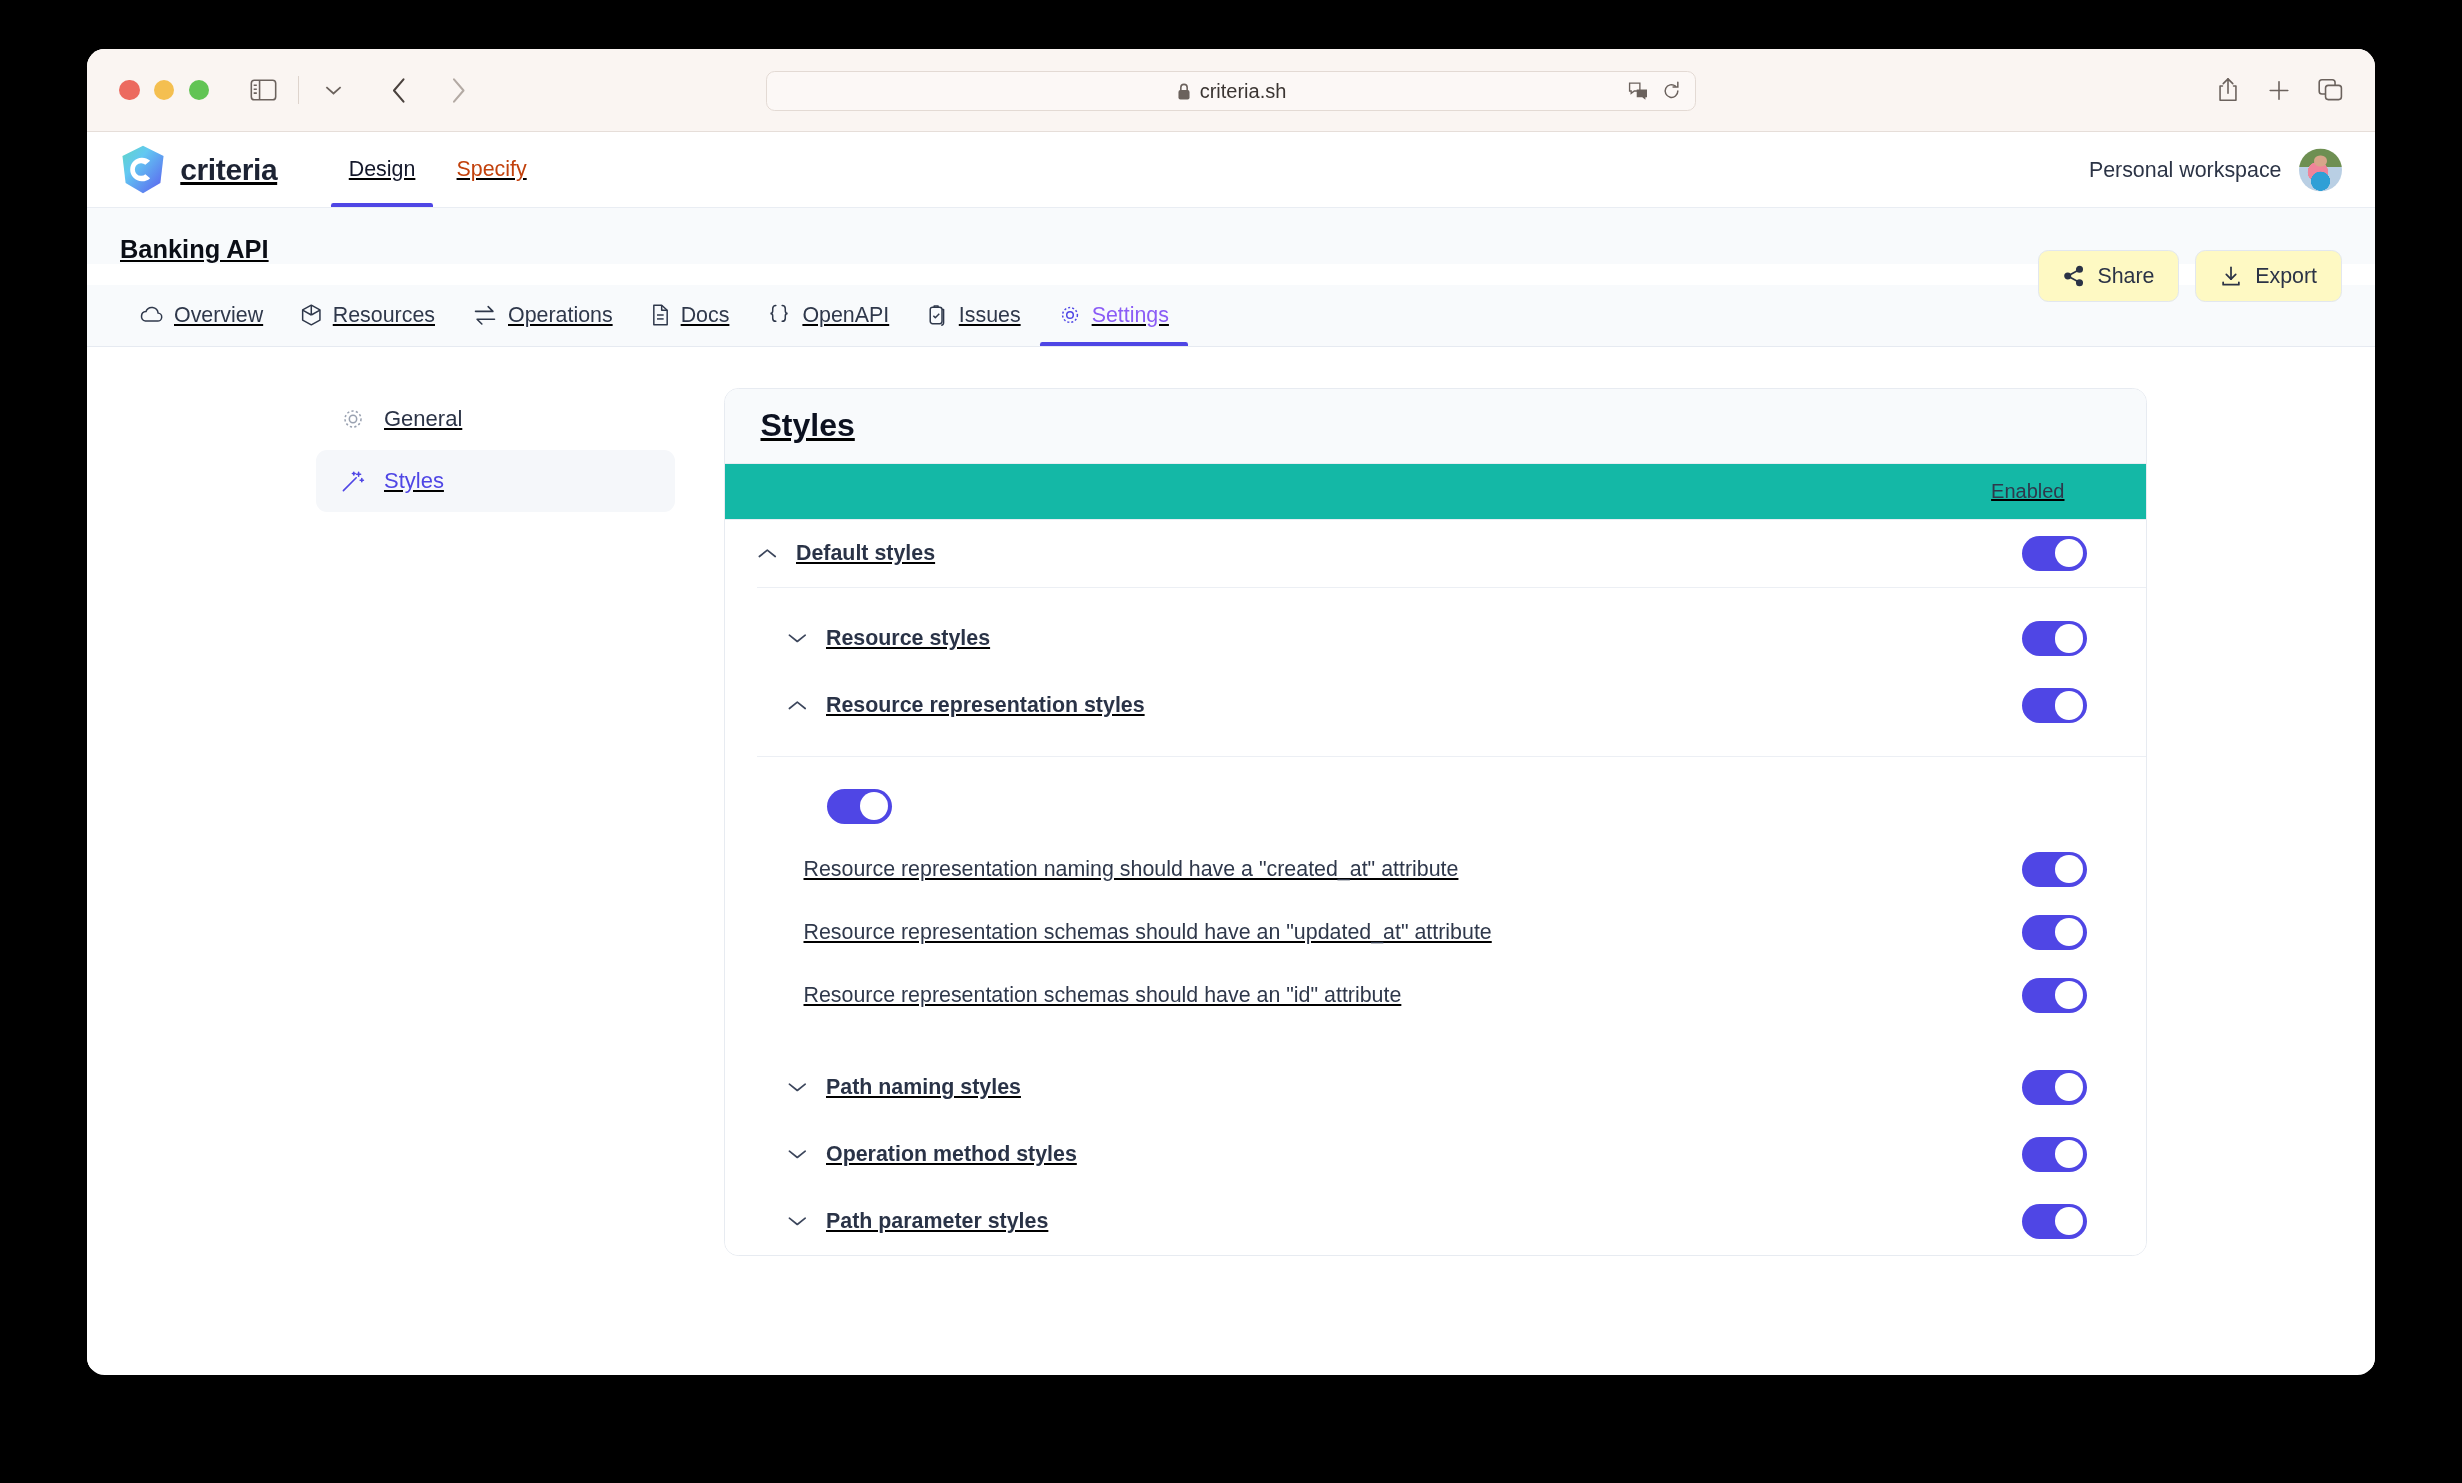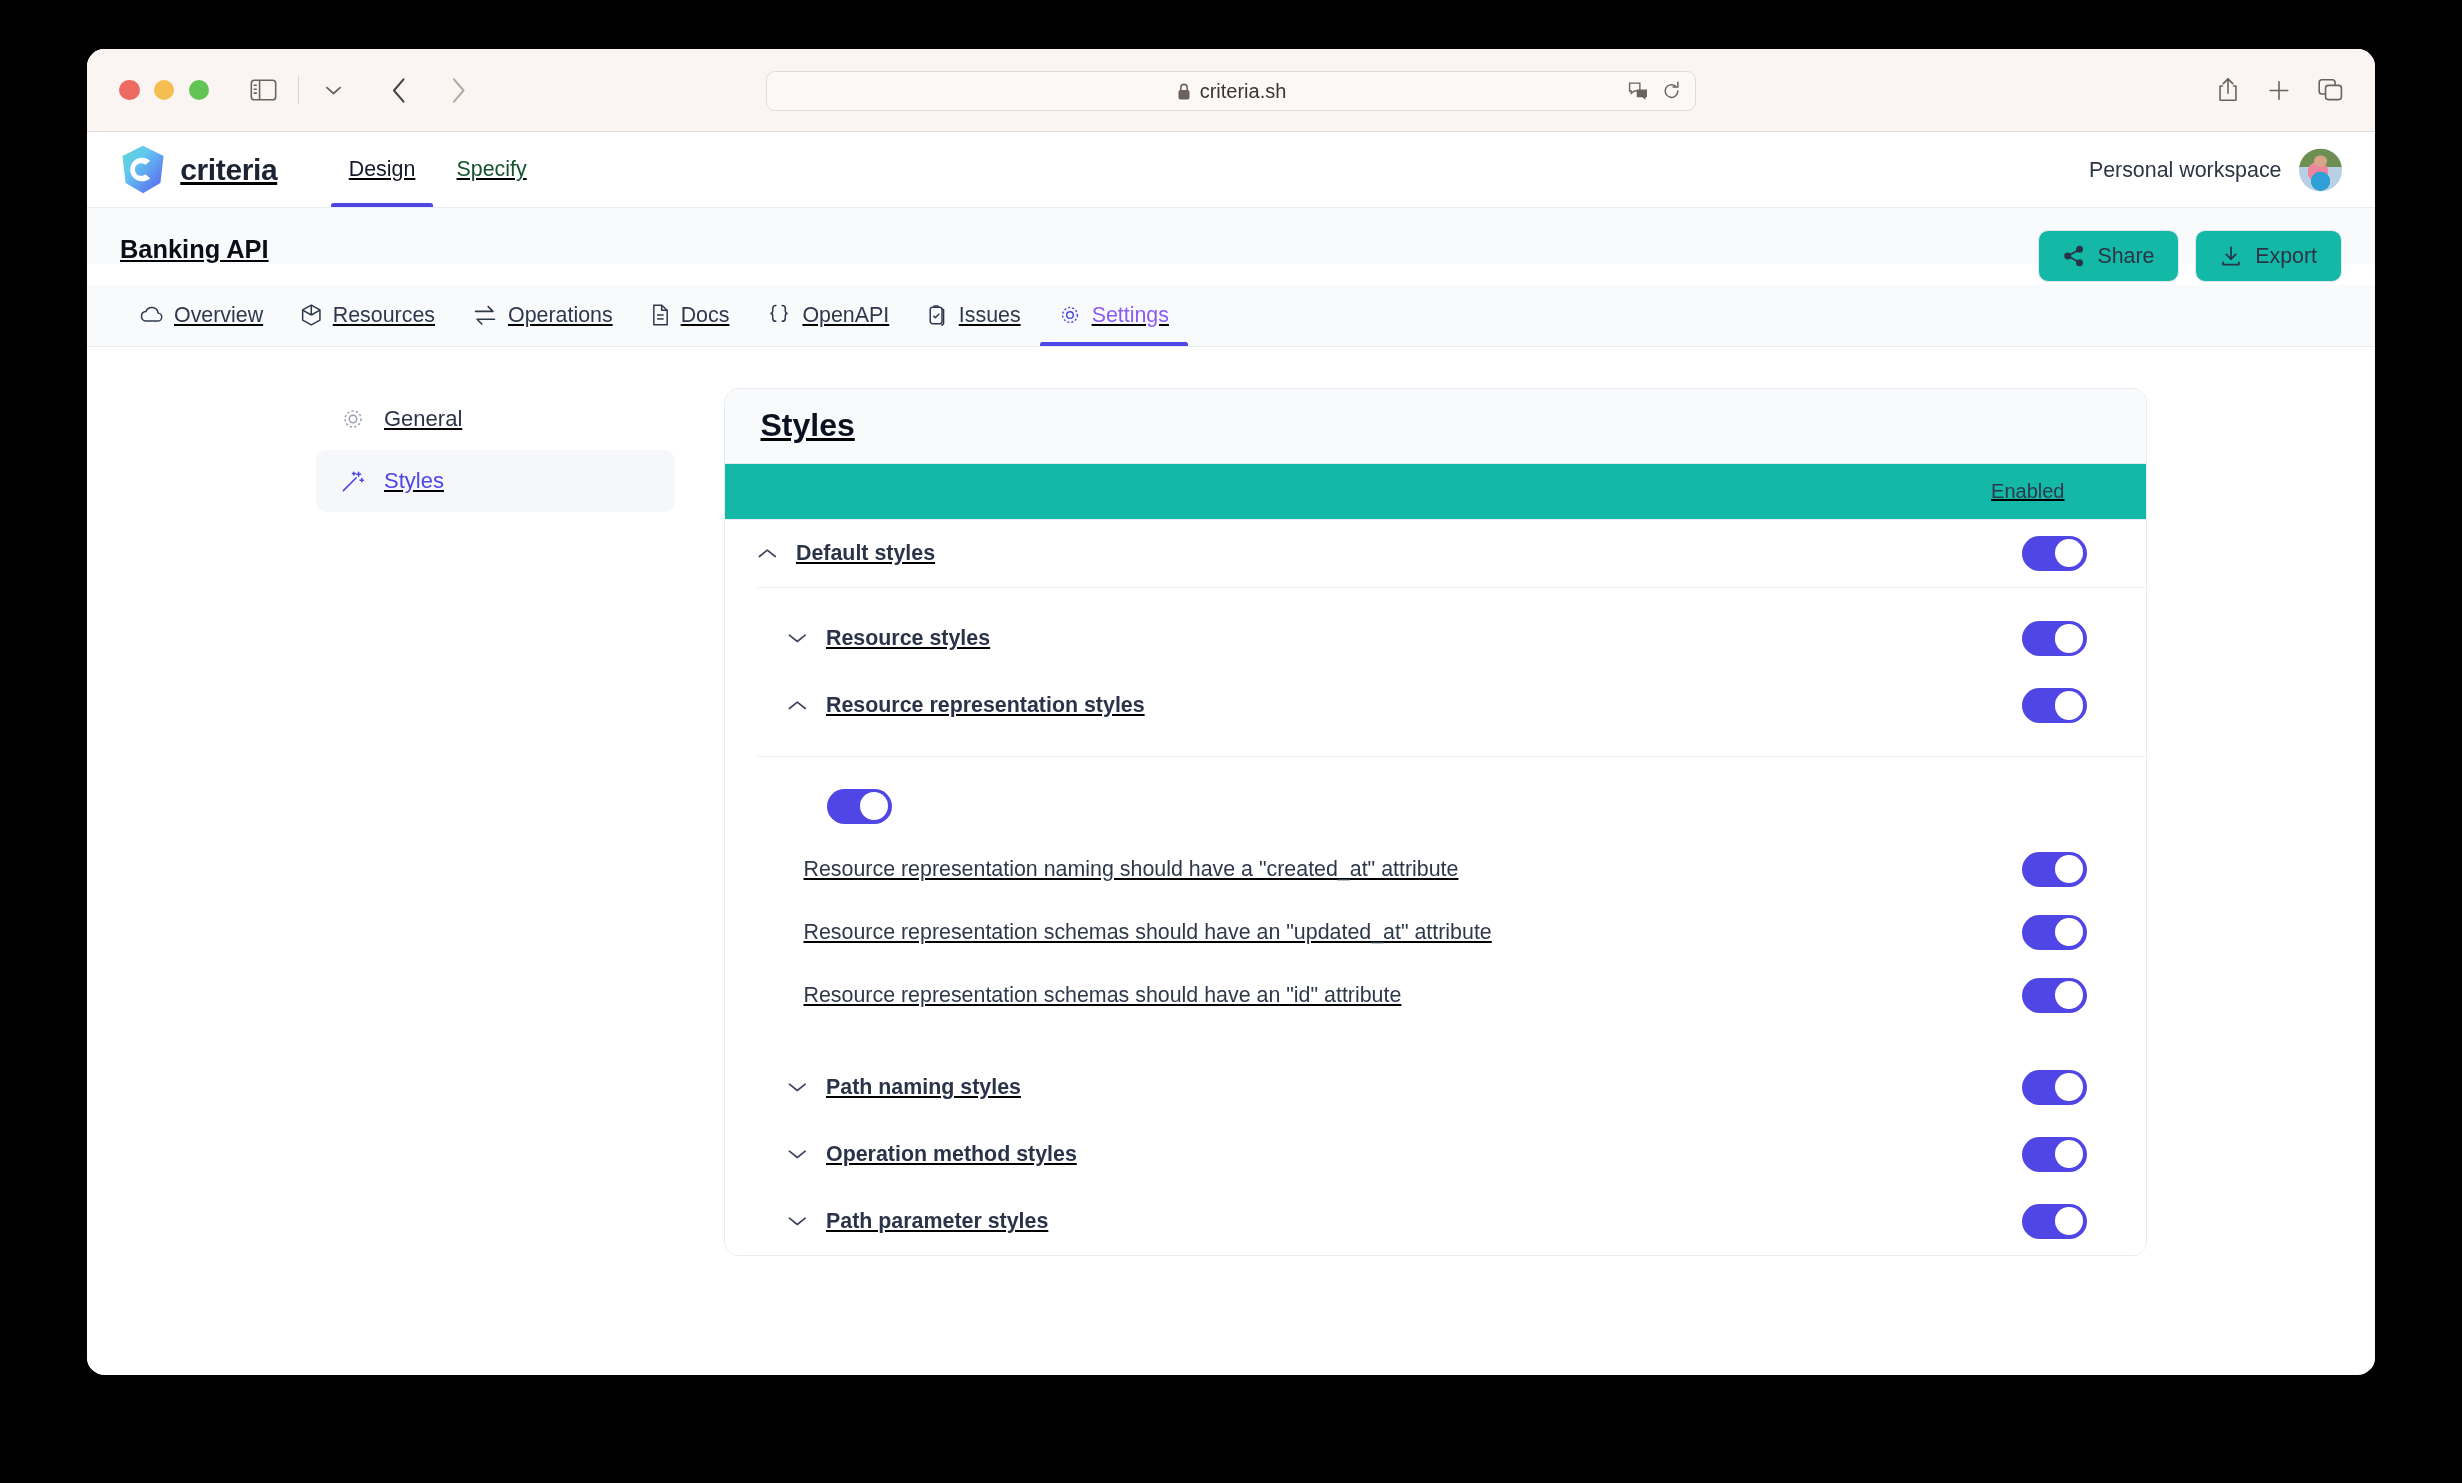--- a/index.html
+++ b/index.html
@@ -81,21 +81,21 @@
   }
   .brand { display: flex; align-items: center; gap: 14.3px; }
   .brand-name {
     font-size: 30px; font-weight: bold; color: #1d2333; letter-spacing: -0.4px;
   }
   .nav-tabs { display: flex; align-items: stretch; margin-left: 51px; height: 100%; }
   .nav-tab {
     display: flex; align-items: center;
     padding: 0 20.6px;
     font-size: 21.4px;
-    color: #14532d;
+    color: #c2410c;
     position: relative;
   }
   .nav-tab.active { color: #13172a; }
   .nav-tab.active::after {
     content: ""; position: absolute; left: 3.2px; right: 3.2px; bottom: 0;
     height: 4px; background: #4f46e5; border-radius: 2.4px 2.4px 0 0;
   }
   .header-right {
     position: absolute; right: 33px; top: 50%; transform: translateY(-50%);
     display: flex; align-items: center; gap: 17.5px;
@@ -122,26 +122,26 @@
   }
   .project-title {
     font-size: 25.4px; font-weight: bold; color: #0b0e16;
   }
   .project-actions {
     position: absolute; right: 33px; top: 22px;
     display: flex; gap: 16px;
   }
   .btn {
     height: 52px;
-    background: #14b8a6;
+    background: #fef9c3;
     border: 0.8px solid #e2e7ef;
     border-radius: 10.3px;
     display: flex; align-items: center; gap: 12.7px;
     padding: 10px 24px;
-    font-size: 21.4px; color: #2b3346;
+    font-size: 21.4px; color: #2b3346; margin-top: 20px;
   }
 
   
   .proj-tabs {
     background: #f8fafc;
     display: flex; align-items: stretch;
     padding: 0 33px;
     margin-top: 20.6px;
     height: 62px;
     border-bottom: 0.8px solid #e6eaf1;

